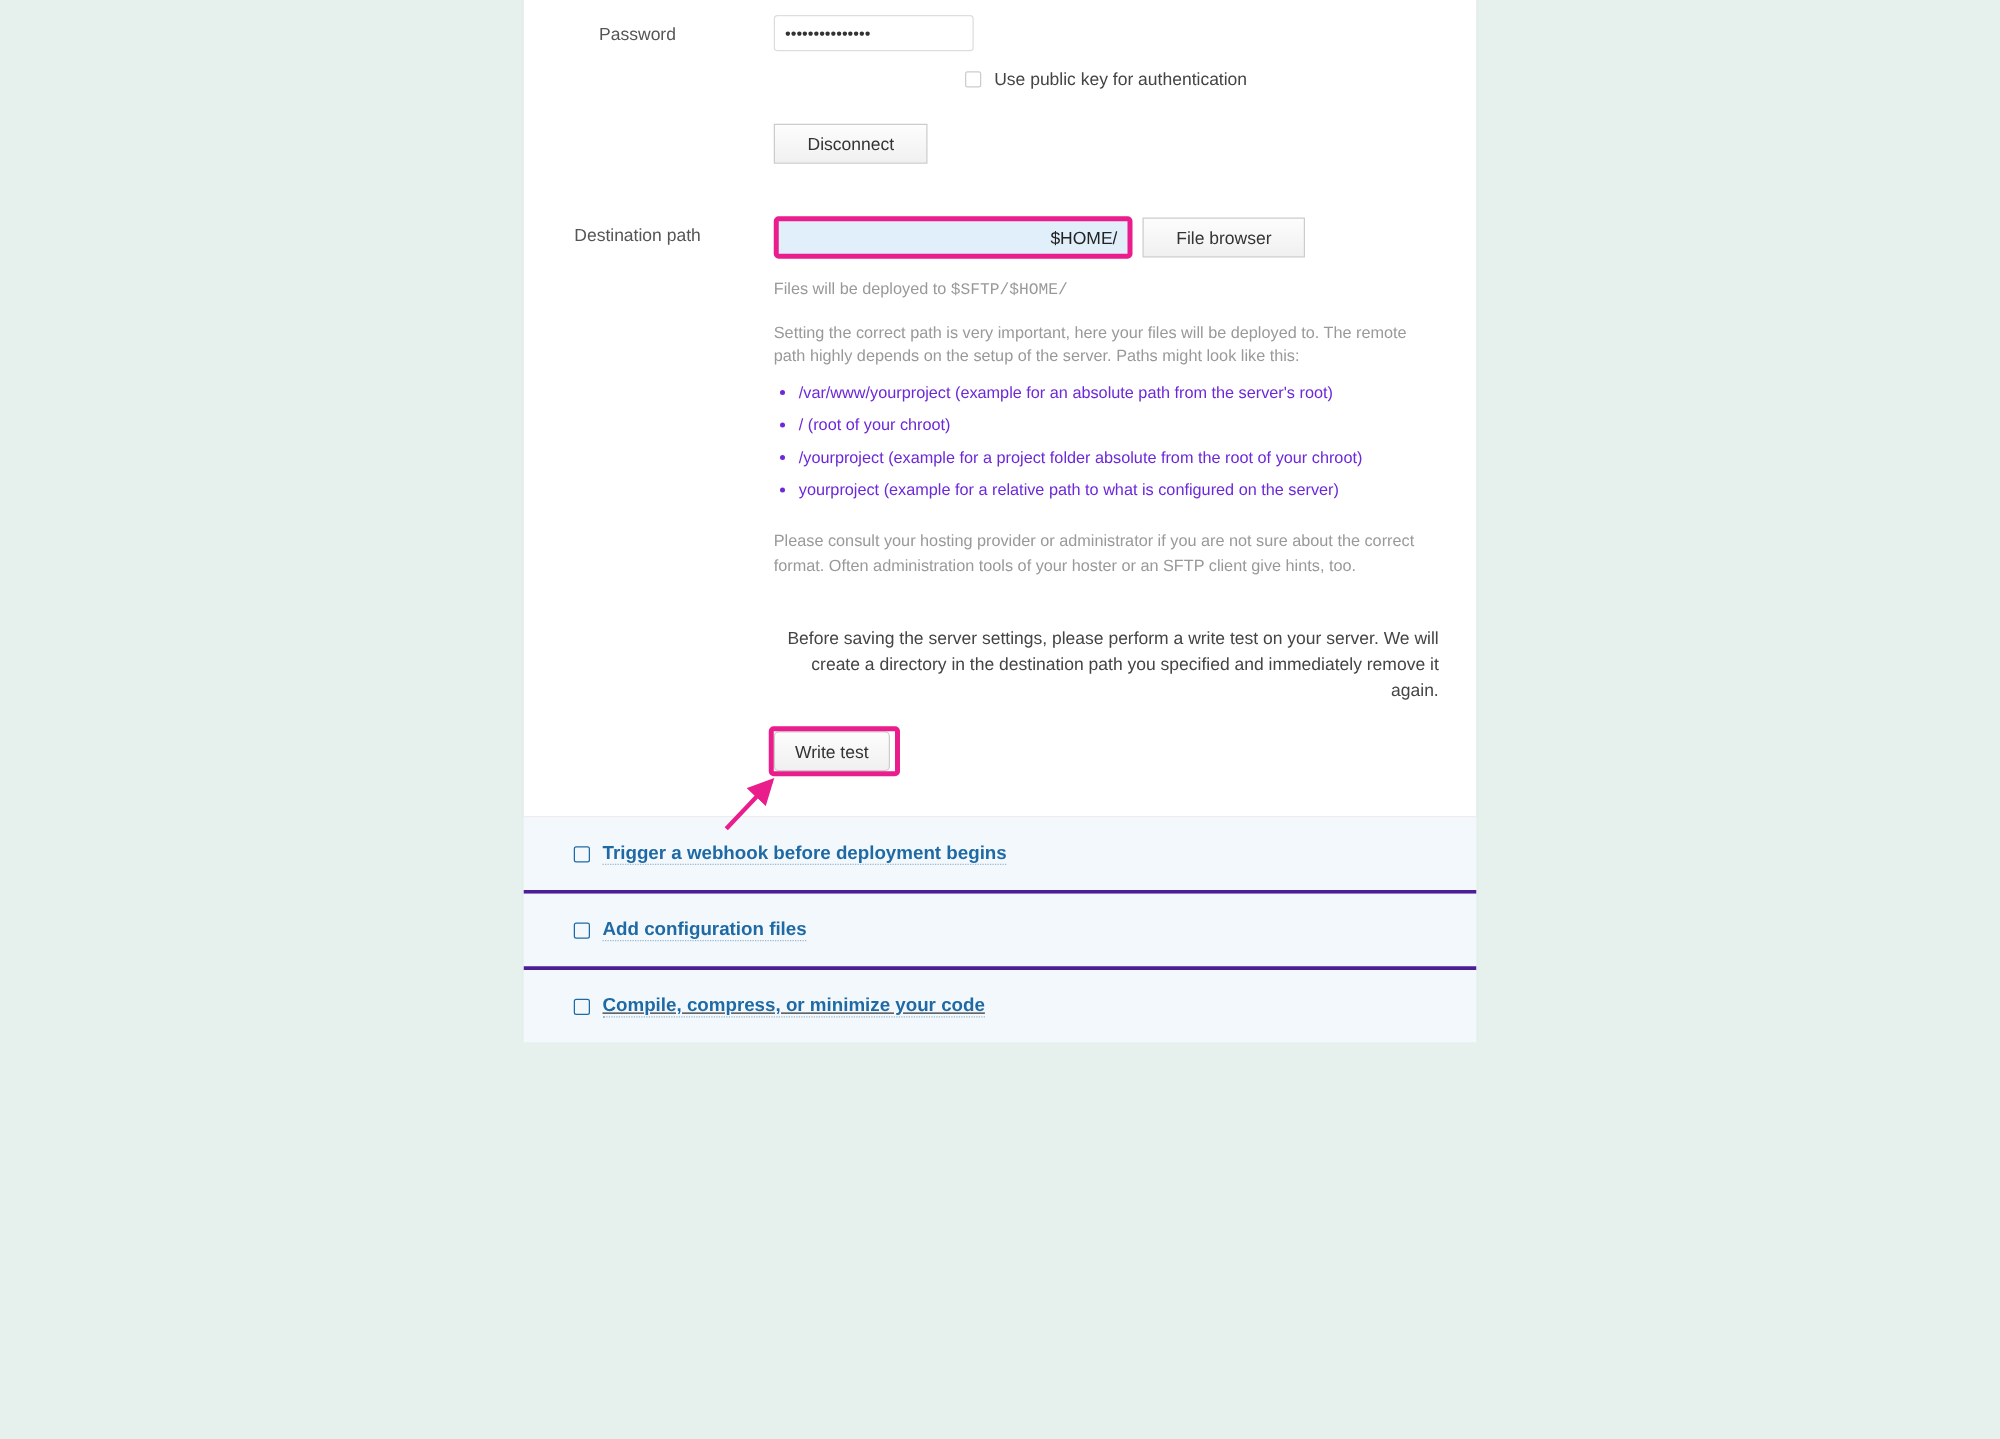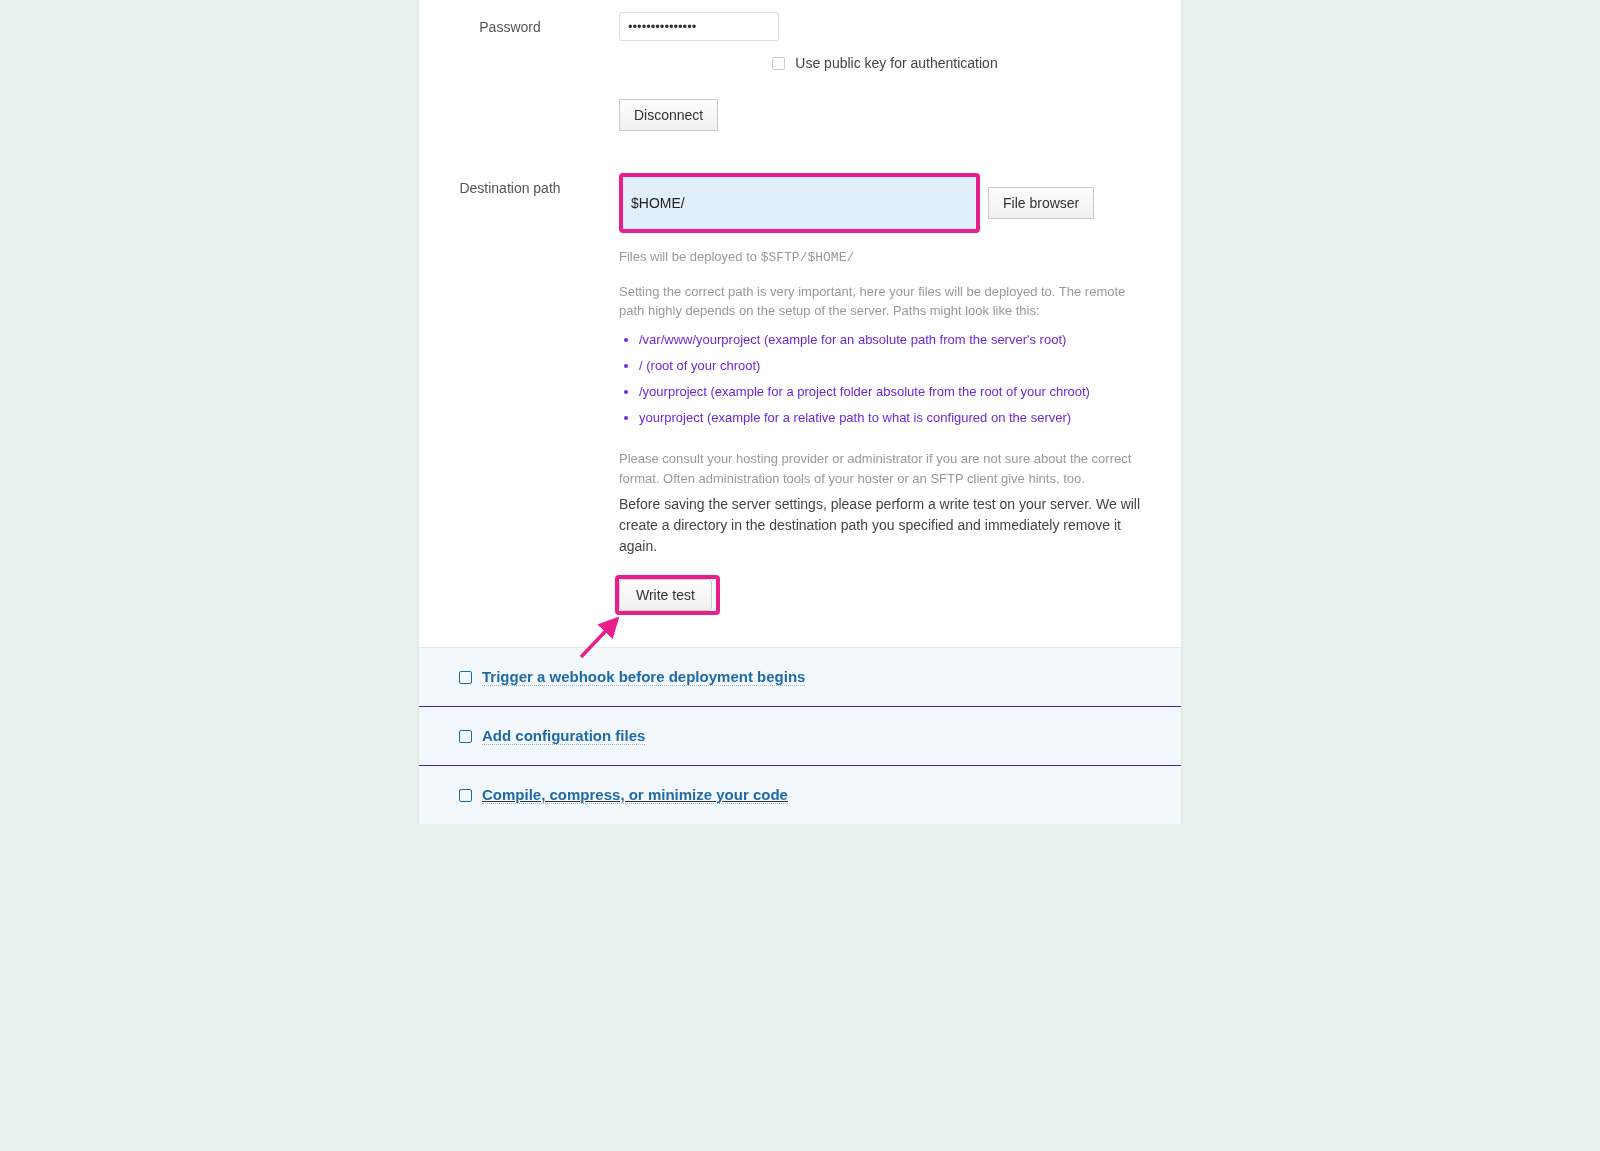--- a/index.html
+++ b/index.html
@@ -78,21 +78,21 @@
       justify-content: center;
       color: #2a6dd4;
     }
     .toggle-link {
       color: #2a6dd4;
       font-size: 14px;
       cursor: pointer;
     }
     .btn {
       display: inline-block;
-      padding: 7px 14px;
+      padding: 7px 26px;
       background: linear-gradient(#fdfdfd, #f0f0f0);
       border: 1px solid #ccc;
       border-radius: 0;
       color: #333;
       font-size: 14px;
       cursor: pointer;
     }
     .btn-row {
       margin-top: 28px;
     }
@@ -105,40 +105,42 @@
       display: flex;
       align-items: flex-start;
       margin-top: 42px;
     }
     .dest-input-wrap {
       display: flex;
       align-items: center;
       gap: 8px;
     }
     .dest-input {
-      width: 361px;
-      padding: 18px 8px;
+      width: 287px;
+      padding: 5px 8px;
       font-size: 14px;
       background: #e1effa;
       border: 4px solid #e91e8c;
       border-radius: 4px;
       color: #222;
       font-family: inherit;
+      text-align: right;
     }
     .help-text {
       color: #999;
       font-size: 13px;
       margin-top: 14px;
       line-height: 1.5;
     }
     .help-text-dark {
       color: #444;
       font-size: 14px;
-      margin-top: 6px;
+      margin-top: 38px;
       line-height: 1.5;
+      text-align: right;
     }
     .help-code {
       font-family: "Courier New", monospace;
       color: #999;
     }
     .help-list {
       margin: 10px 0 0 20px;
       padding: 0;
     }
     .help-list li {
@@ -175,21 +177,21 @@
       position: absolute;
       top: 32px;
       left: -42px;
       pointer-events: none;
     }
     .accordion {
       border-top: 1px solid #e8e8e8;
     }
     .accordion-item {
       background: #f3f8fd;
-      border-bottom: 1px solid #4c1d95;
+      border-bottom: 3px solid #4c1d95;
       padding: 20px 40px;
       display: flex;
       align-items: center;
     }
     .accordion-checkbox {
       width: 13px;
       height: 13px;
       border: 1.5px solid #1f6aa5;
       border-radius: 2px;
       margin-right: 10px;

